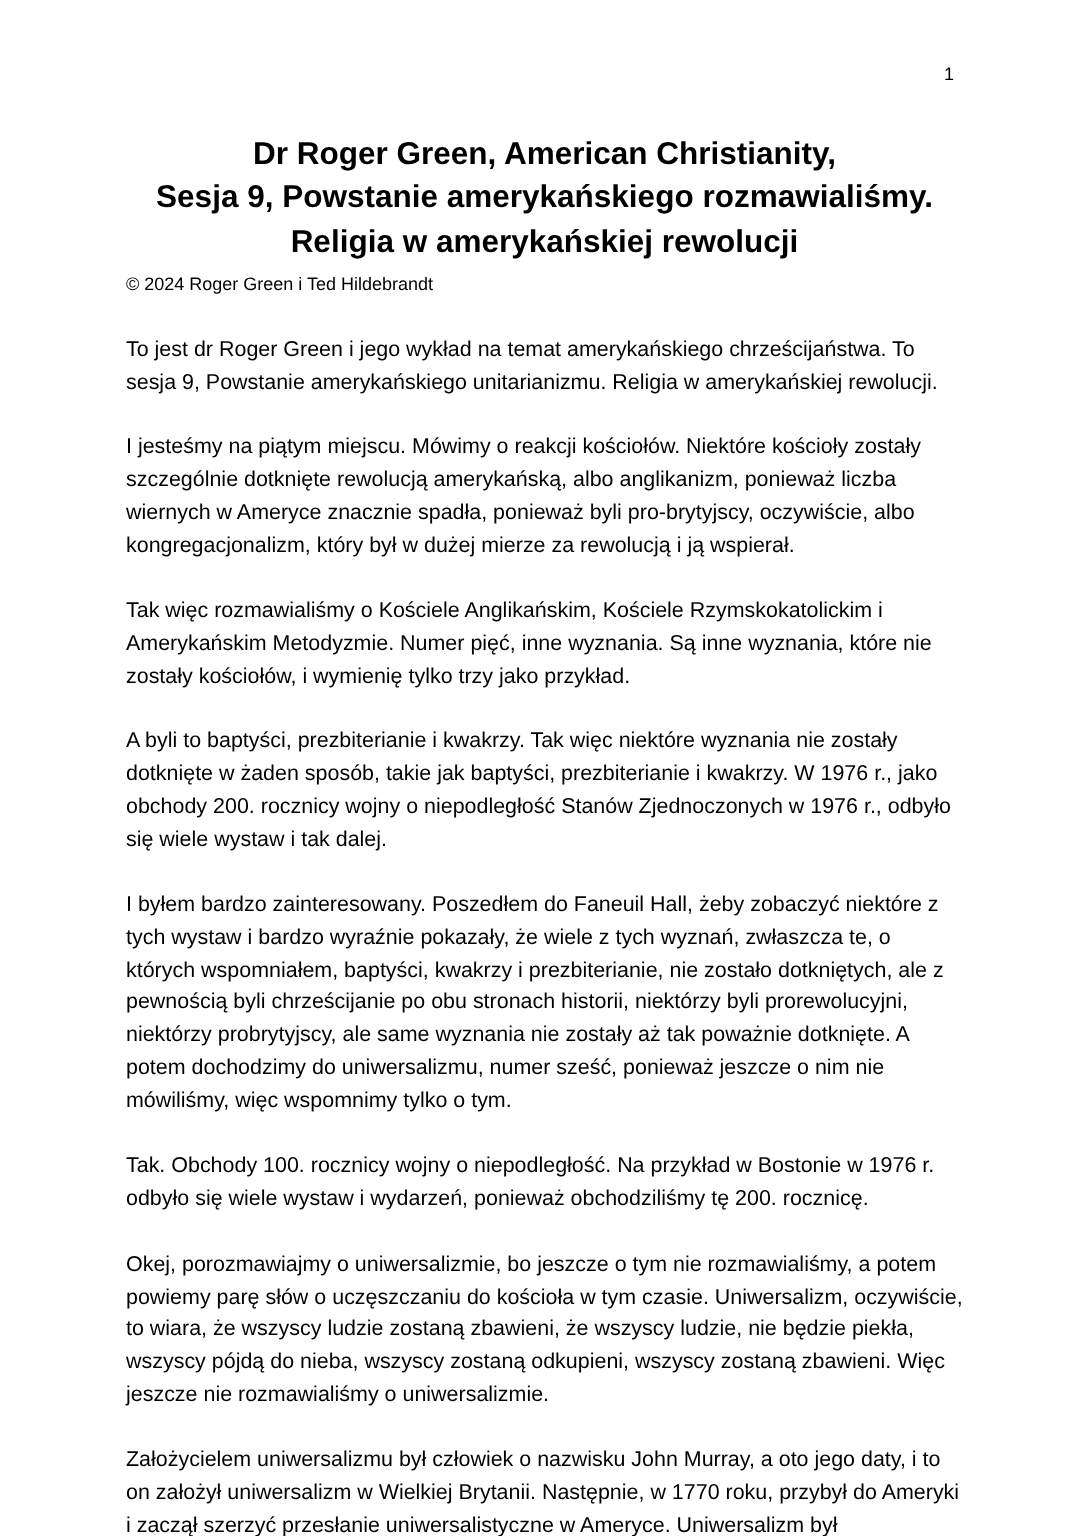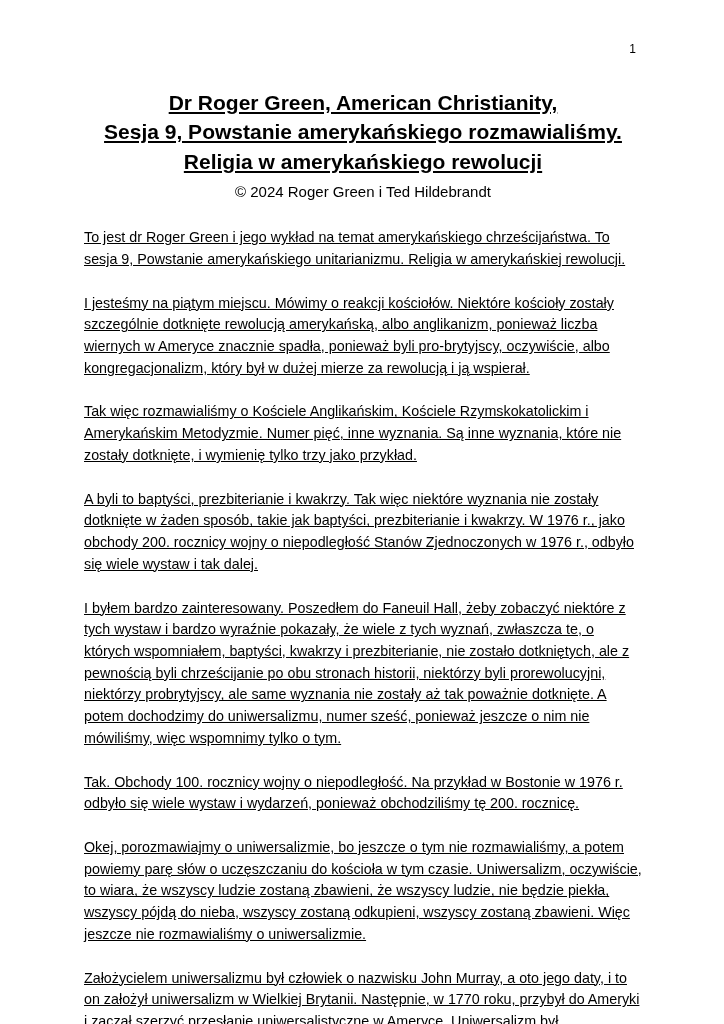--- a/index.html
+++ b/index.html
@@ -27,60 +27,58 @@
   .content {
     padding: 88px 82px 0 84px;
   }
   .title {
     margin: 0;
     text-align: center;
     font-weight: bold;
     font-size: 21px;
     line-height: 1.4;
     color: #000000;
-    text-decoration: underline;
   }
   .copyright {
     margin-top: 5px;
-    text-align: center;
-    font-size: 15px;
+    text-align: left;
+    font-size: 12px;
     line-height: 1.4;
   }
   .body-text {
     margin-top: 25px;
     font-size: 14.3px;
     line-height: 1.52;
     text-align: left;
   }
   .body-text p {
     margin: 0 0 22px 0;
-    text-decoration: underline;
   }
 </style>
 </head>
 <body>
 
 <div class="page">
 
   <div class="page-number">1</div>
 
   <div class="content">
 
     <h1 class="title">
       <span>Dr Roger Green, American Christianity,</span><br>
       <span>Sesja 9, Powstanie amerykańskiego rozmawialiśmy.</span><br>
-      <span>Religia w amerykańskiego rewolucji</span>
+      <span>Religia w amerykańskiej rewolucji</span>
     </h1>
 
     <div class="copyright">© 2024 Roger Green i Ted Hildebrandt</div>
 
     <div class="body-text">
       <p>To jest dr Roger Green i jego wykład na temat amerykańskiego chrześcijaństwa. To sesja 9, Powstanie amerykańskiego unitarianizmu. Religia w amerykańskiej rewolucji.</p>
       <p>I jesteśmy na piątym miejscu. Mówimy o reakcji kościołów. Niektóre kościoły zostały szczególnie dotknięte rewolucją amerykańską, albo anglikanizm, ponieważ liczba wiernych w Ameryce znacznie spadła, ponieważ byli pro-brytyjscy, oczywiście, albo kongregacjonalizm, który był w dużej mierze za rewolucją i ją wspierał.</p>
-      <p>Tak więc rozmawialiśmy o Kościele Anglikańskim, Kościele Rzymskokatolickim i Amerykańskim Metodyzmie. Numer pięć, inne wyznania. Są inne wyznania, które nie zostały dotknięte, i wymienię tylko trzy jako przykład.</p>
+      <p>Tak więc rozmawialiśmy o Kościele Anglikańskim, Kościele Rzymskokatolickim i Amerykańskim Metodyzmie. Numer pięć, inne wyznania. Są inne wyznania, które nie zostały kościołów, i wymienię tylko trzy jako przykład.</p>
       <p>A byli to baptyści, prezbiterianie i kwakrzy. Tak więc niektóre wyznania nie zostały dotknięte w żaden sposób, takie jak baptyści, prezbiterianie i kwakrzy. W 1976 r., jako obchody 200. rocznicy wojny o niepodległość Stanów Zjednoczonych w 1976 r., odbyło się wiele wystaw i tak dalej.</p>
       <p>I byłem bardzo zainteresowany. Poszedłem do Faneuil Hall, żeby zobaczyć niektóre z tych wystaw i bardzo wyraźnie pokazały, że wiele z tych wyznań, zwłaszcza te, o których wspomniałem, baptyści, kwakrzy i prezbiterianie, nie zostało dotkniętych, ale z pewnością byli chrześcijanie po obu stronach historii, niektórzy byli prorewolucyjni, niektórzy probrytyjscy, ale same wyznania nie zostały aż tak poważnie dotknięte. A potem dochodzimy do uniwersalizmu, numer sześć, ponieważ jeszcze o nim nie mówiliśmy, więc wspomnimy tylko o tym.</p>
       <p>Tak. Obchody 100. rocznicy wojny o niepodległość. Na przykład w Bostonie w 1976 r. odbyło się wiele wystaw i wydarzeń, ponieważ obchodziliśmy tę 200. rocznicę.</p>
       <p>Okej, porozmawiajmy o uniwersalizmie, bo jeszcze o tym nie rozmawialiśmy, a potem powiemy parę słów o uczęszczaniu do kościoła w tym czasie. Uniwersalizm, oczywiście, to wiara, że wszyscy ludzie zostaną zbawieni, że wszyscy ludzie, nie będzie piekła, wszyscy pójdą do nieba, wszyscy zostaną odkupieni, wszyscy zostaną zbawieni. Więc jeszcze nie rozmawialiśmy o uniwersalizmie.</p>
       <p>Założycielem uniwersalizmu był człowiek o nazwisku John Murray, a oto jego daty, i to on założył uniwersalizm w Wielkiej Brytanii. Następnie, w 1770 roku, przybył do Ameryki i zaczął szerzyć przesłanie uniwersalistyczne w Ameryce. Uniwersalizm był</p>
     </div>
 
   </div>
 </div>
 

